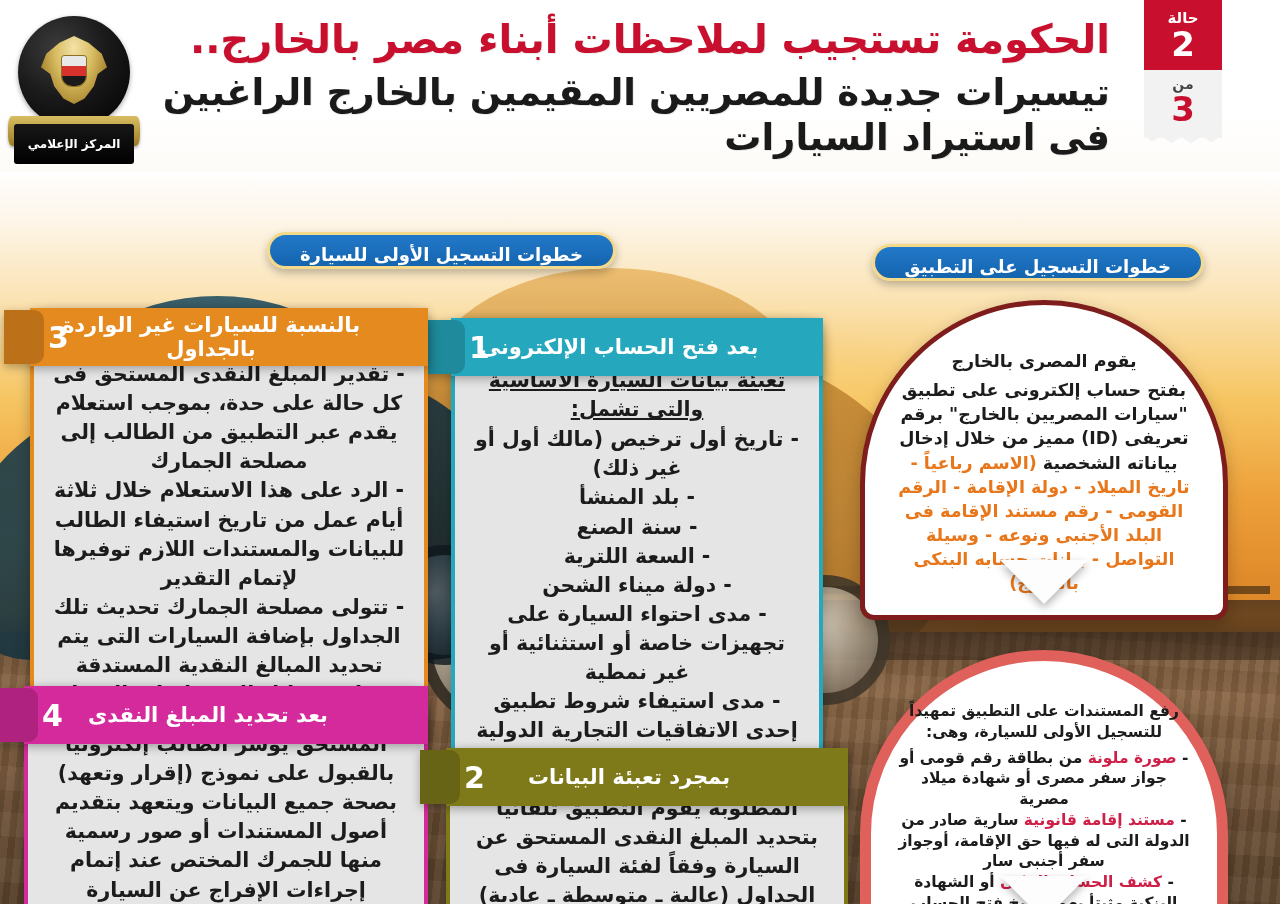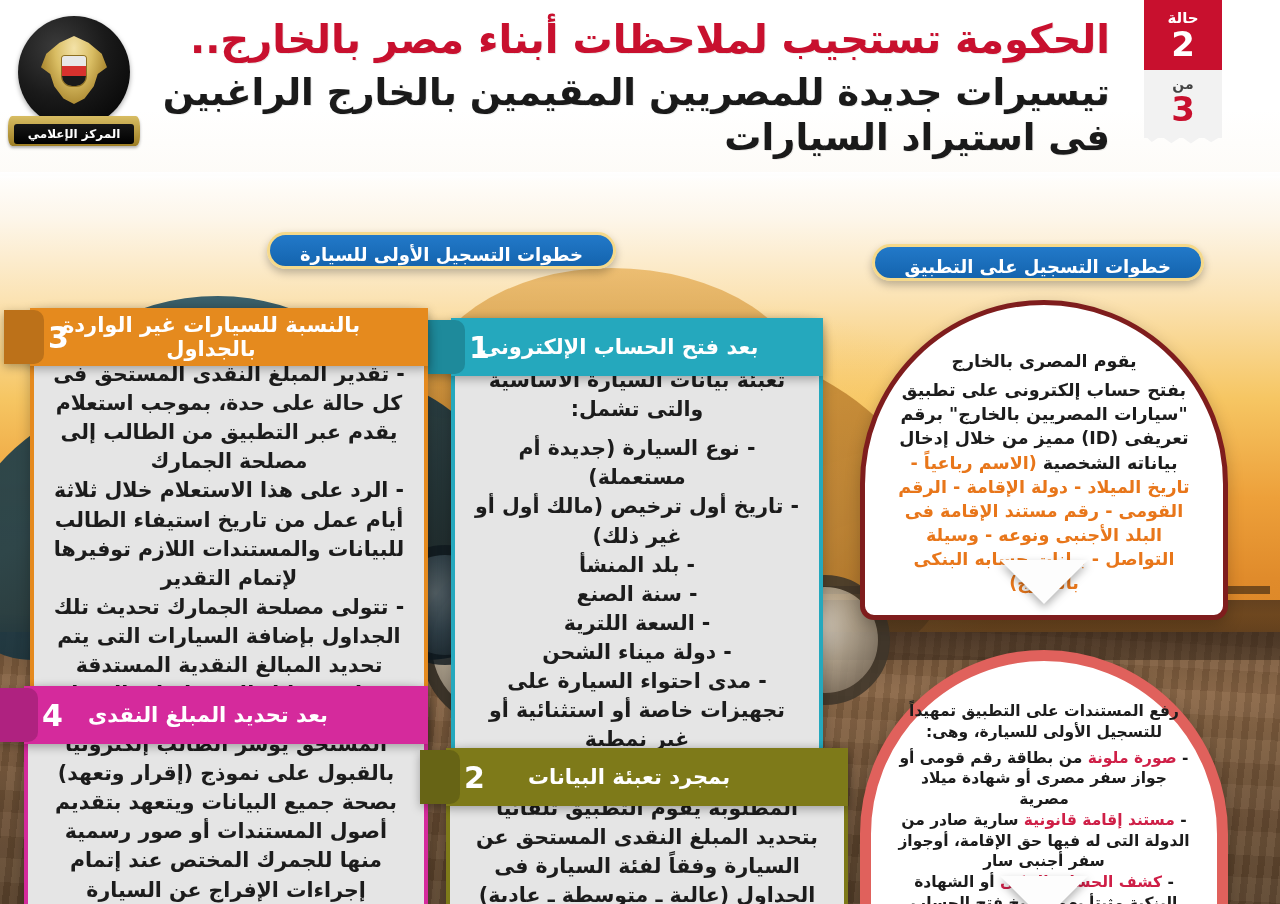--- a/index.html
+++ b/index.html
@@ -136,21 +136,21 @@
     border-radius: 3px 3px 10px 10px;
     box-shadow: 0 0 0 1px #8d6f22;
   }
   .logo-band{
     position:absolute; left:0px; top:104px; width:132px; height:30px;
     background: linear-gradient(to bottom,#d8bd63,#9c7c22);
     border-radius: 4px / 10px;
     box-shadow: 0 2px 3px rgba(0,0,0,.3);
   }
   .logo-band-inner{
-    position:absolute; left:6px; top:112px; width:120px; height:20px;
+    position:absolute; left:6px; top:112px; width:120px; height:40px;
     background: linear-gradient(to bottom,#171717,#000);
     border-radius:3px;
     display:flex; align-items:center; justify-content:center;
     color:#fff; font-size:12px; font-weight:700; letter-spacing:.2px;
   }
 
   .title-wrap{
     position:absolute; right:170px; top:16px; width:980px; text-align:right;
   }
   .title-line1{
@@ -204,21 +204,21 @@
     background:#e5e5e5;
     border-radius:22px;
     padding: 34px 18px 16px;
     box-shadow: 0 5px 14px rgba(0,0,0,.25);
     text-align:center;
   }
   .stepcard .body p{
     font-size:20.5px; font-weight:800; color:#1c1c1c; line-height:1.42;
   }
   .stepcard .lead{
-    color:#e31b54; font-size:21px; font-weight:900; margin-bottom:10px;
+    color:#e31b54; font-size:21px; font-weight:900; margin-bottom:1px;text-decoration:underline;
   }
   .ribbon{
     position:absolute; z-index:9; top:0; left:0; right:0;
     display:flex; align-items:stretch;
     height:58px;
     color:#fff;
     filter: drop-shadow(0 3px 5px rgba(0,0,0,.3));
   }
   .ribbon .flag{
     flex:1; display:flex; align-items:center; justify-content:center;
@@ -353,21 +353,20 @@
   <div class="pill pill-right">خطوات التسجيل على التطبيق</div>
 
   <div class="stepcard card1 c-teal">
     <div class="ribbon">
       <div class="tail"></div>
       <div class="flag">بعد فتح الحساب الإلكترونى</div>
       <div class="num">1</div>
     </div>
     <div class="body">
       <p class="lead">تعبئة بيانات السيارة الأساسية والتى تشمل:</p>
-      <p>- نوع السيارة (جديدة أم مستعملة)</p>
       <p>- تاريخ أول ترخيص (مالك أول أو غير ذلك)</p>
       <p>- بلد المنشأ</p>
       <p>- سنة الصنع</p>
       <p>- السعة اللترية</p>
       <p>- دولة ميناء الشحن</p>
       <p>- مدى احتواء السيارة على تجهيزات خاصة أو استثنائية أو غير نمطية</p>
       <p>- مدى استيفاء شروط تطبيق إحدى الاتفاقيات التجارية الدولية من عدمه</p>
     </div>
   </div>
 

